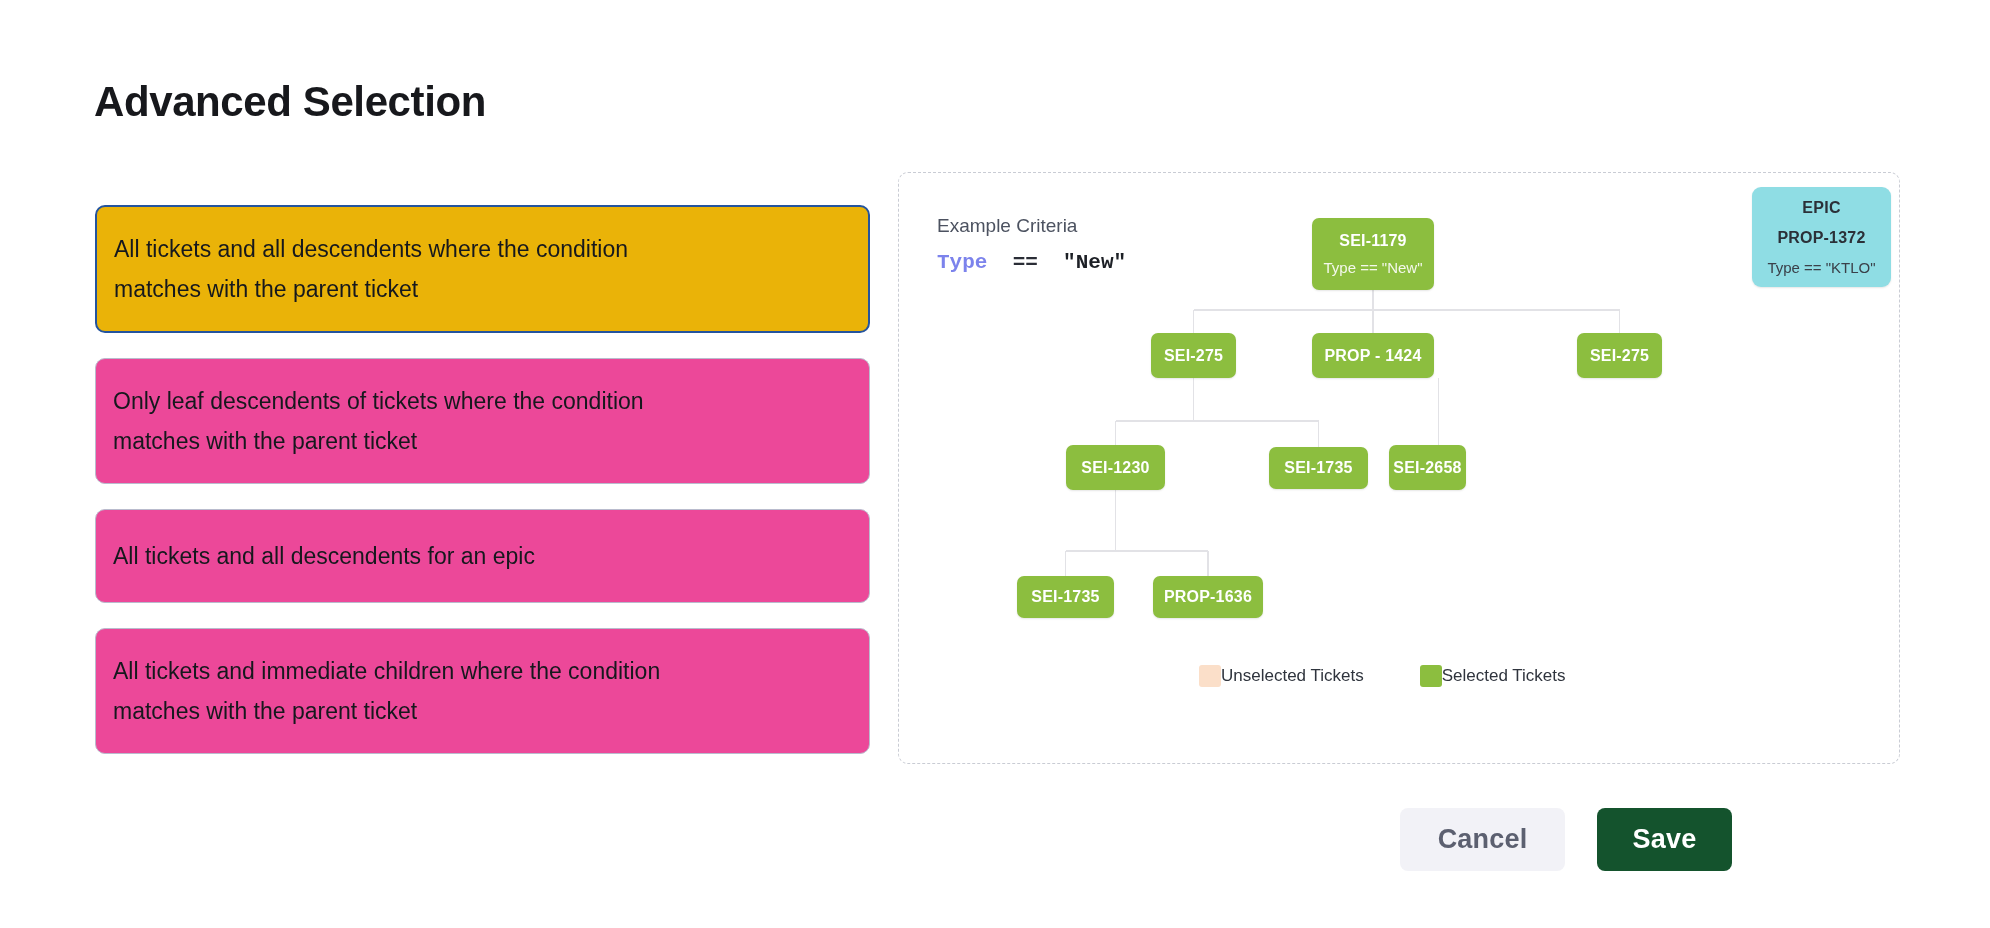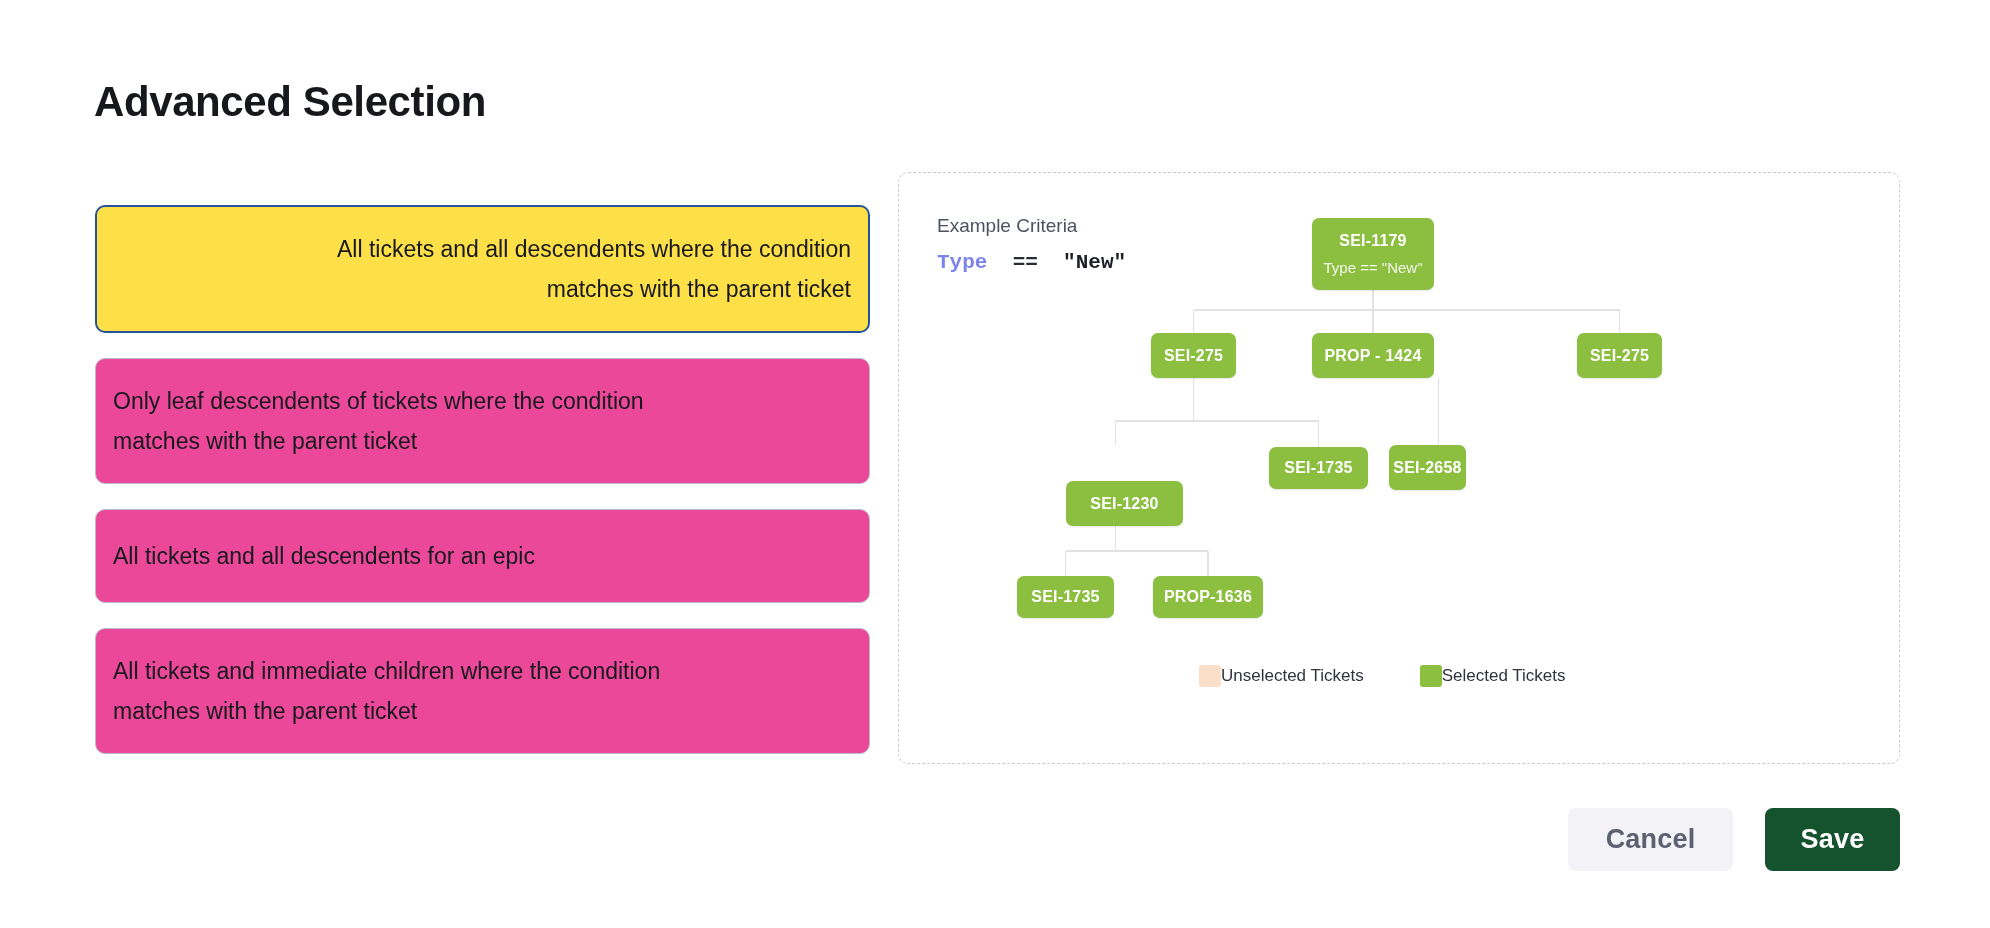--- a/index.html
+++ b/index.html
@@ -34,22 +34,21 @@
     width: 775px;
     border-radius: 10px;
     border: 1.6px solid #b9bbcd;
     background: #ec4899;
     padding: 26px 17px 26px 17px;
     margin-bottom: 25px;
     cursor: pointer;
   }
   .option-card.selected {
     border: 2.4px solid #24549e;
-    background: #fde047;
-    text-align: right;
+    background: #eab308;
   }
   .option-label {
     font-size: 23px;
     line-height: 40px;
     color: #16181d;
     font-weight: 400;
     white-space: pre-line;
   }
   .option-card.two-line { padding-top: 22px; padding-bottom: 22px; }
 
@@ -130,22 +129,22 @@
     align-items: center;
     gap: 56px;
   }
   .legend-item { display: flex; align-items: center; }
   .legend-swatch { width: 22px; height: 22px; border-radius: 3px; }
   .legend-text { font-size: 17px; color: #2f343d; font-weight: 400; }
 
   
   .footer {
     position: absolute;
-    left: 0; top: 808px;
-    width: 1900px;
+    left: 8px; top: 808px;
+    width: 1724px;
     display: flex;
     justify-content: flex-end;
     align-items: center;
     gap: 32px;
   }
   .btn {
     border: none;
     border-radius: 8px;
     font-family: "Liberation Sans", sans-serif;
     font-size: 27px;
@@ -218,32 +217,37 @@
           <path d="M166.5,378 L166.5,403"></path>
           <path d="M309,378 L309,403"></path>
         </g>
       </svg>
 
       <div class="node" style="left:413px; top:45px; width:122px; height:72px;">
         <div class="n-id">SEI-1179</div>
         <div class="n-cond">Type == "New"</div>
       </div>
 
+      <div class="node epic" style="left:853px; top:14px; width:139px; height:100px;">
+        <div class="n-kind">EPIC</div>
+        <div class="n-id">PROP-1372</div>
+        <div class="n-cond">Type == "KTLO"</div>
+      </div>
 
       <div class="node" style="left:252px; top:160px; width:85px; height:45px;">
         <div class="n-id">SEI-275</div>
       </div>
       <div class="node" style="left:413px; top:160px; width:122px; height:45px;">
         <div class="n-id">PROP - 1424</div>
       </div>
       <div class="node" style="left:678px; top:160px; width:85px; height:45px;">
         <div class="n-id">SEI-275</div>
       </div>
 
-      <div class="node" style="left:167px; top:272px; width:117px; height:45px;margin-top:36px;">
+      <div class="node" style="left:167px; top:272px; width:99px; height:45px;">
         <div class="n-id">SEI-1230</div>
       </div>
       <div class="node" style="left:370px; top:274px; width:99px; height:42px;">
         <div class="n-id">SEI-1735</div>
       </div>
       <div class="node" style="left:490px; top:272px; width:77px; height:45px;">
         <div class="n-id">SEI-2658</div>
       </div>
 
       <div class="node" style="left:118px; top:403px; width:97px; height:42px;">

